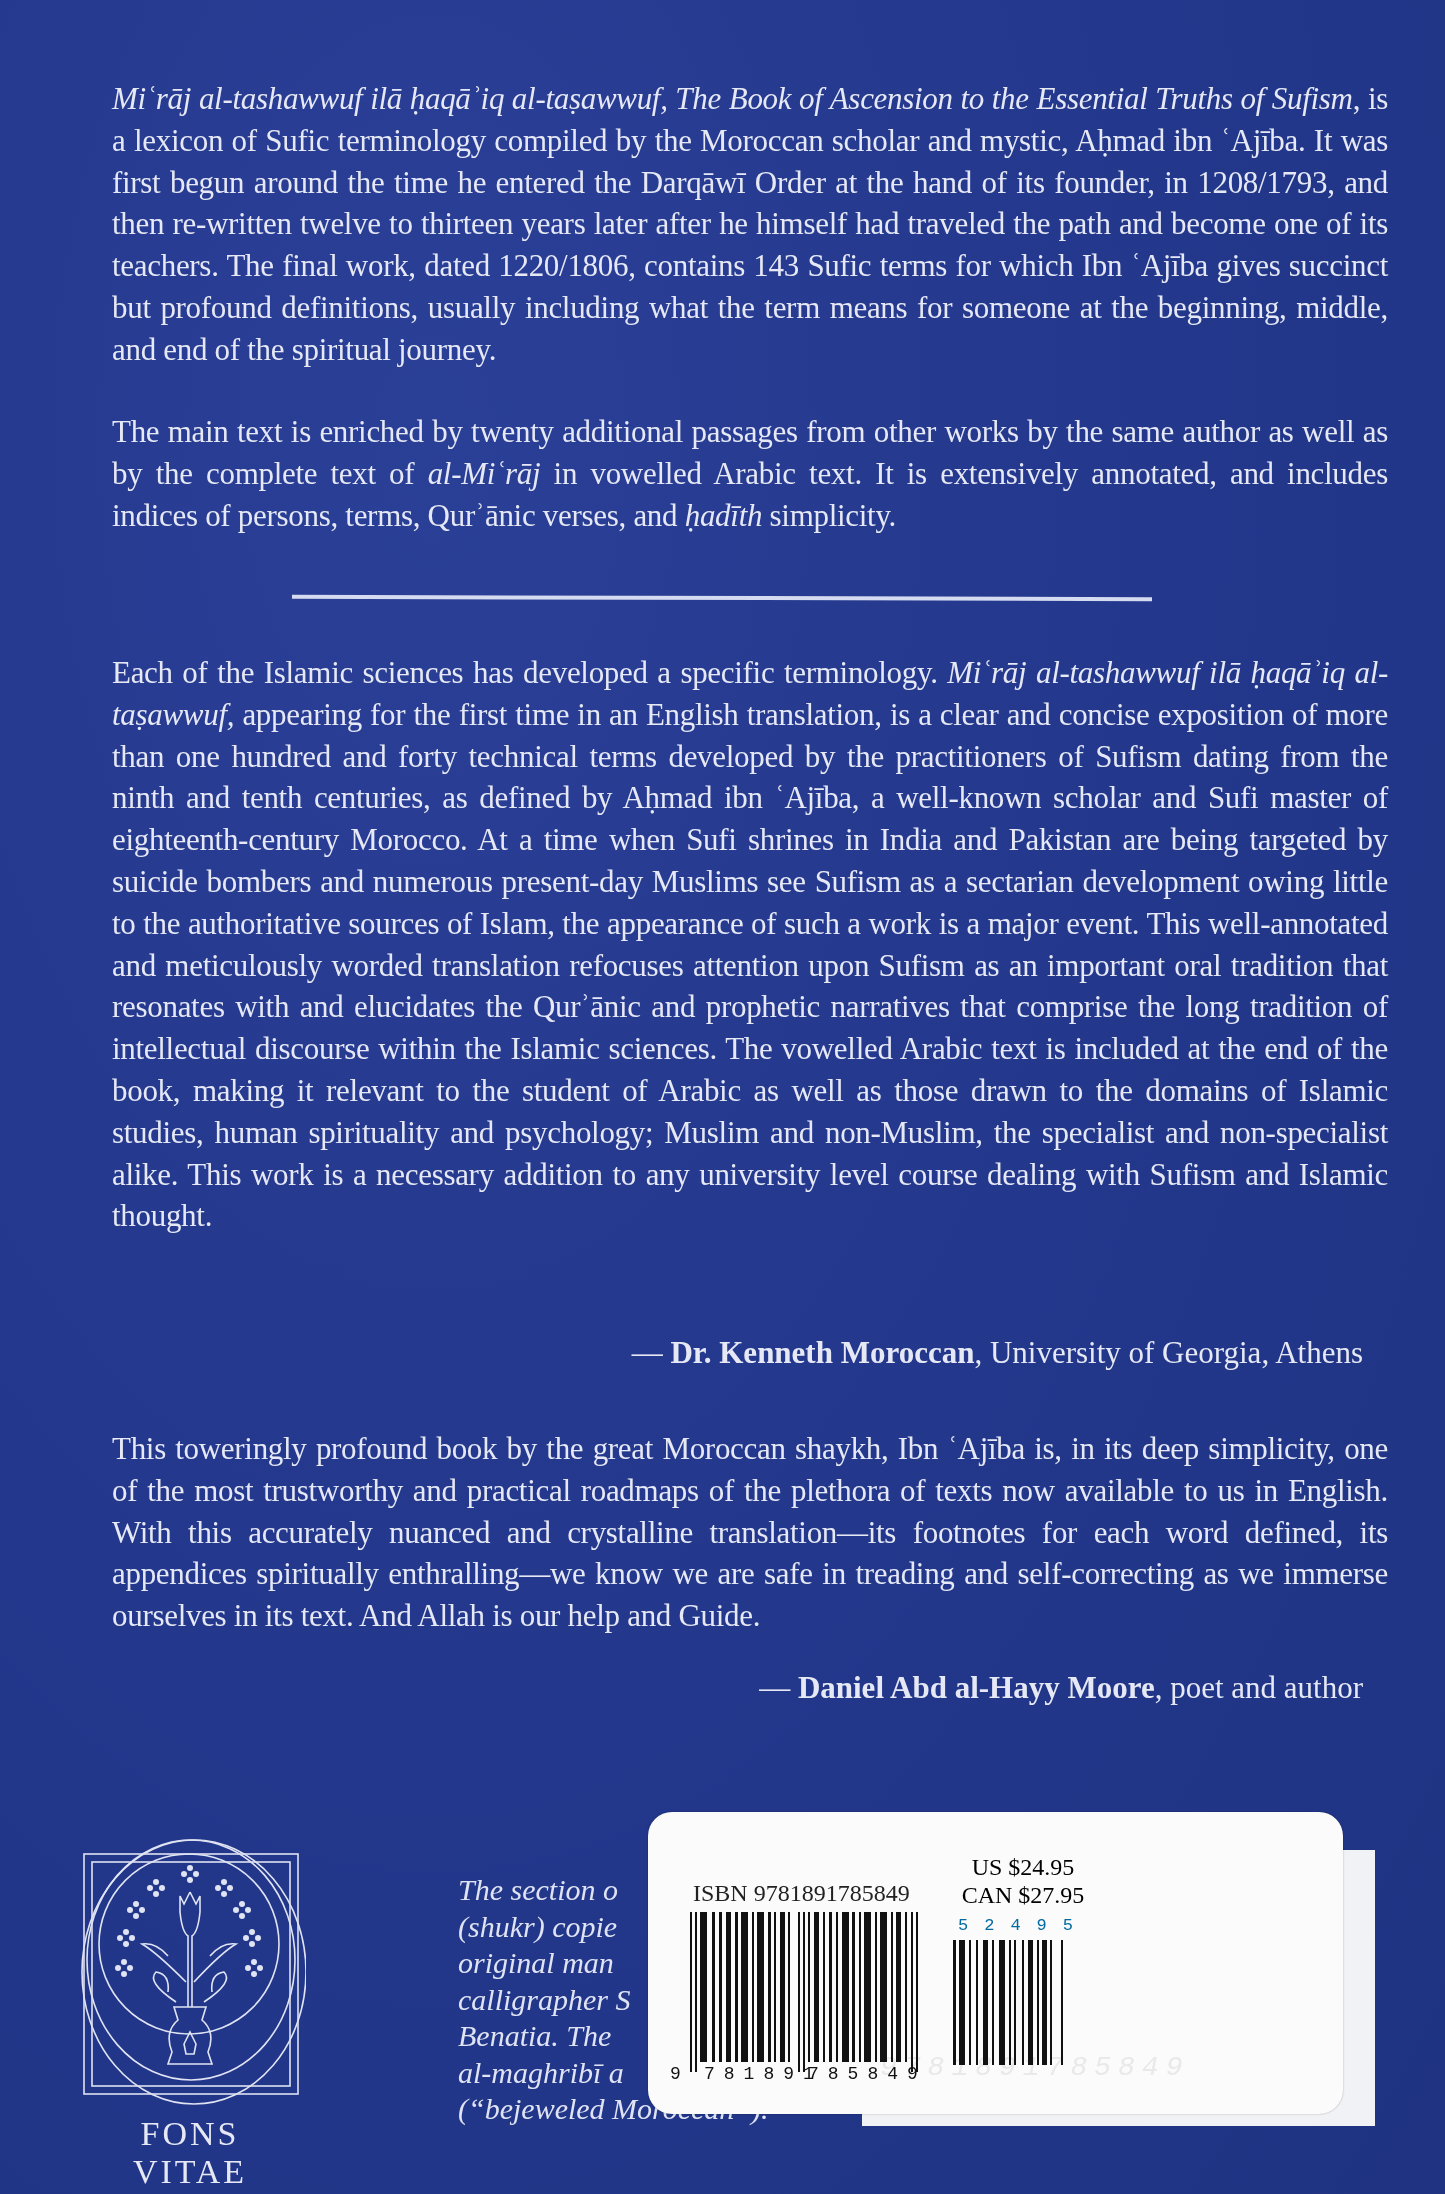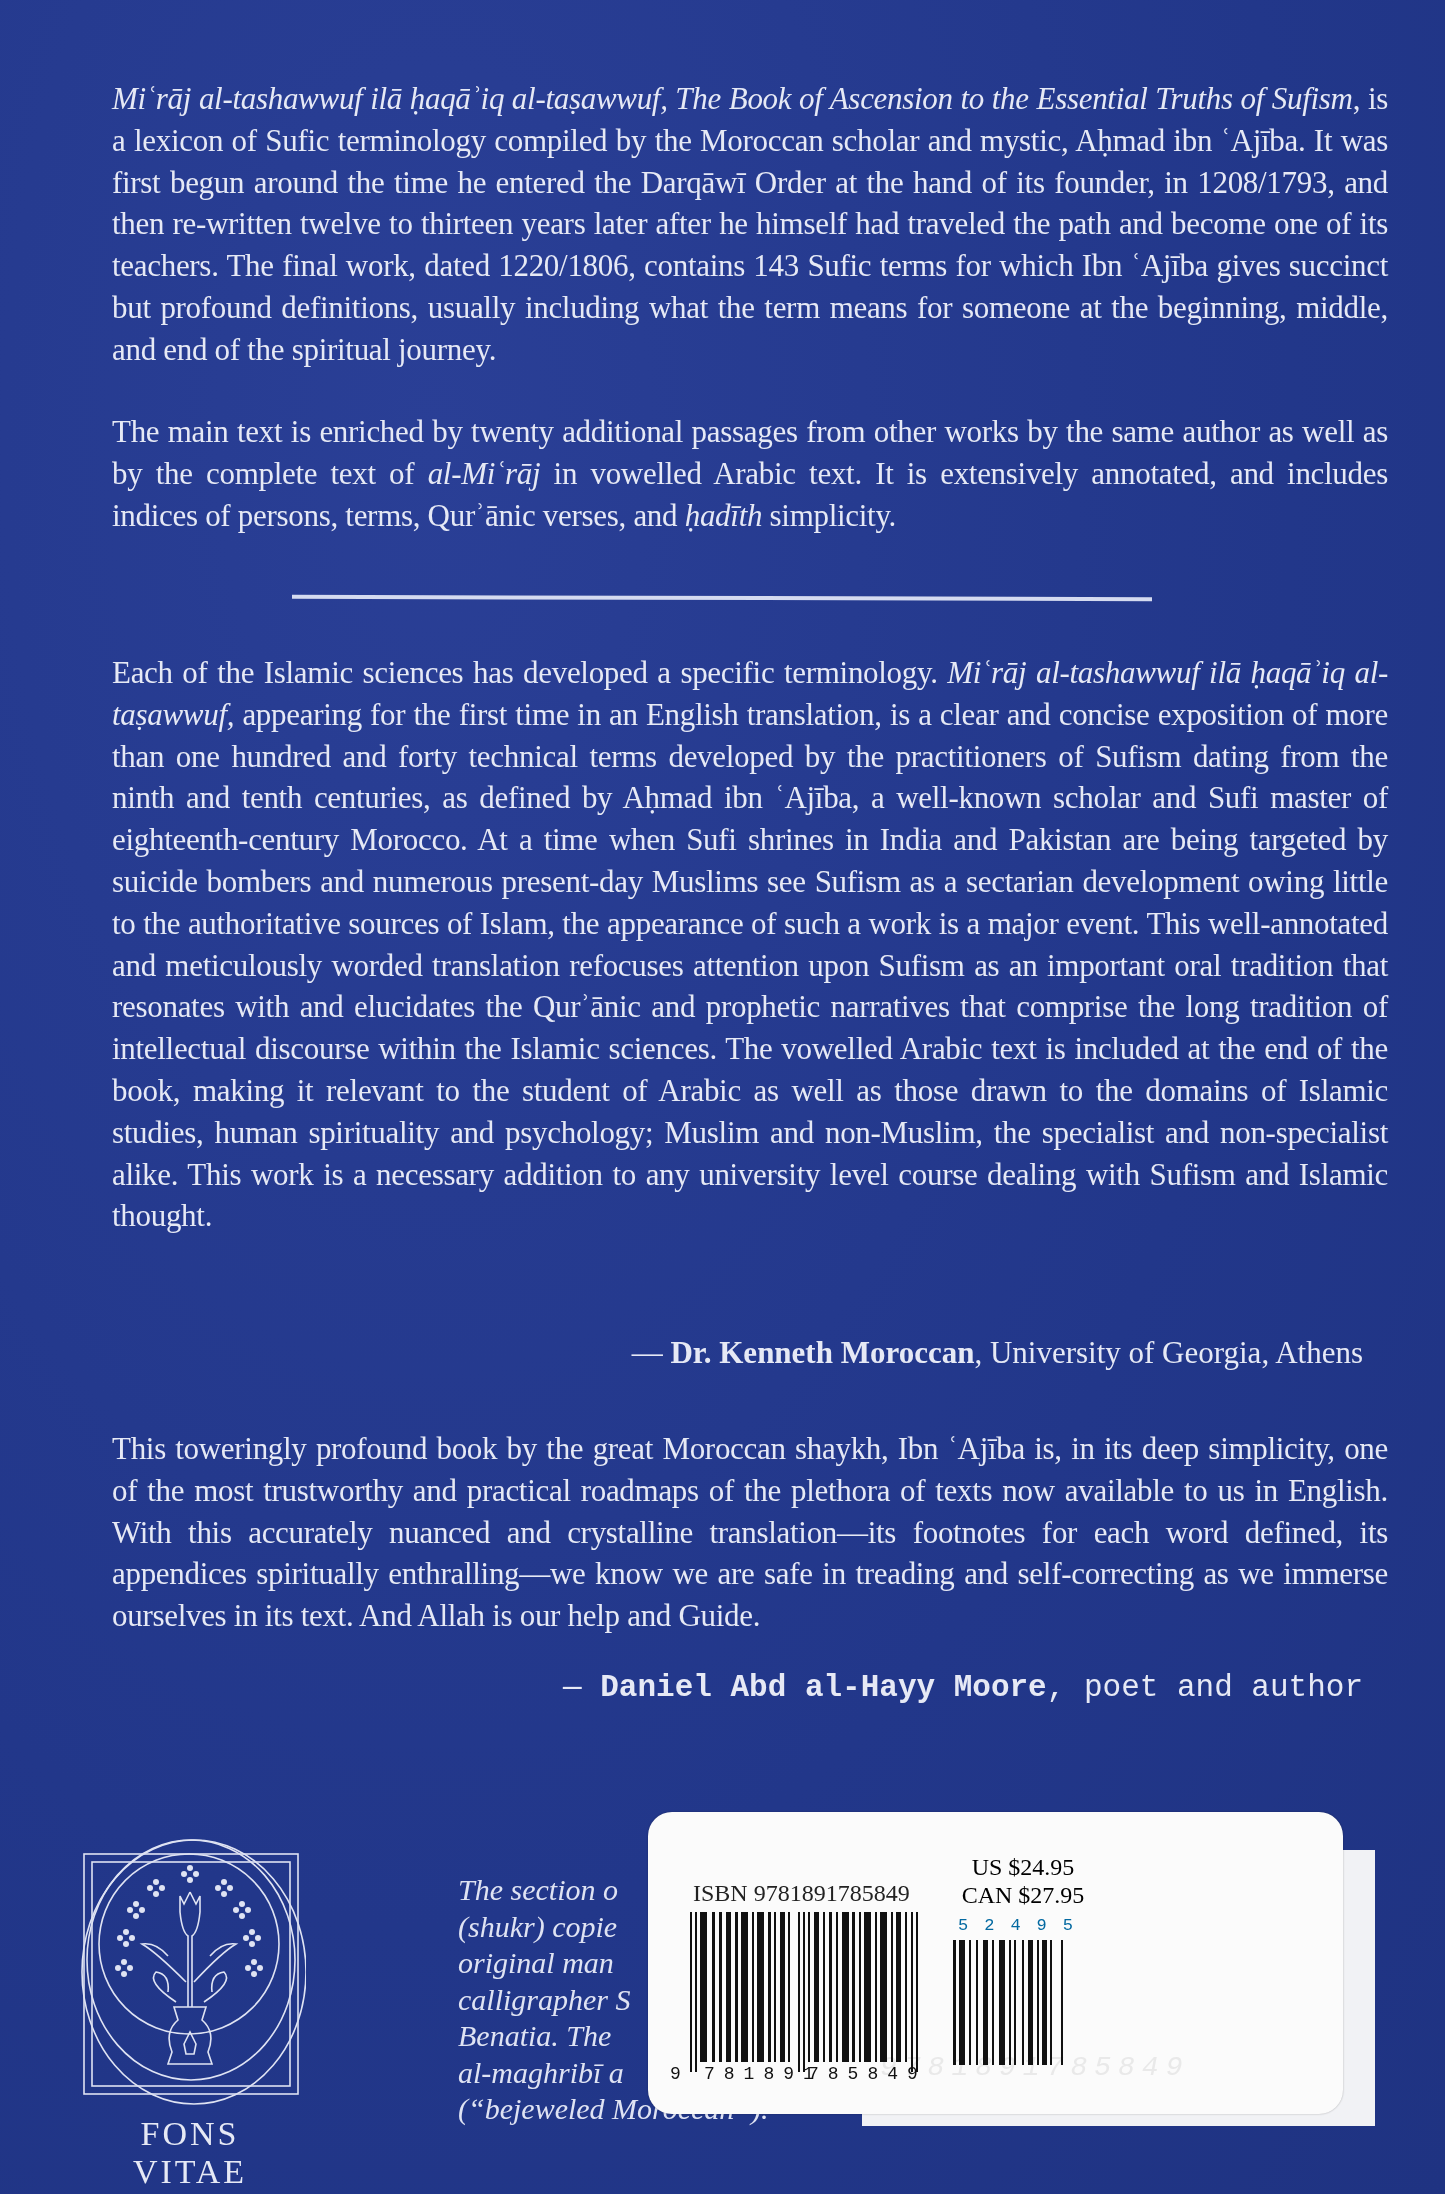--- a/index.html
+++ b/index.html
@@ -83,21 +83,21 @@
 <div class="para" style="top:652px;">
   <p><span>Each of the Islamic sciences has developed a specific terminology. </span><i>Miʿrāj al-tashawwuf ilā ḥaqāʾiq al-taṣawwuf,</i><span> appearing for the first time in an English translation, is a clear and concise exposition of more than one hundred and forty technical terms developed by the practitioners of Sufism dating from the ninth and tenth centuries, as defined by Aḥmad ibn ʿAjība, a well-known scholar and Sufi master of eighteenth-century Morocco. At a time when Sufi shrines in India and Pakistan are being targeted by suicide bombers and numerous present-day Muslims see Sufism as a sectarian development owing little to the authoritative sources of Islam, the appearance of such a work is a major event. This well-annotated and meticulously worded translation refocuses attention upon Sufism as an important oral tradition that resonates with and elucidates the Qurʾānic and prophetic narratives that comprise the long tradition of intellectual discourse within the Islamic sciences. The vowelled Arabic text is included at the end of the book, making it relevant to the student of Arabic as well as those drawn to the domains of Islamic studies, human spirituality and psychology; Muslim and non-Muslim, the specialist and non-specialist alike. This work is a necessary addition to any university level course dealing with Sufism and Islamic thought.</span></p>
 </div>
 <div class="attrib" style="top:1335px;">
   <span>— </span><b>Dr. Kenneth Moroccan</b><span>, University of Georgia, Athens</span>
 </div>
 
 <div class="para" style="top:1428px;">
   <p>This toweringly profound book by the great Moroccan shaykh, Ibn ʿAjība is, in its deep simplicity, one of the most trustworthy and practical roadmaps of the plethora of texts now available to us in English. With this accurately nuanced and crystalline translation—its footnotes for each word defined, its appendices spiritually enthralling—we know we are safe in treading and self-correcting as we immerse ourselves in its text. And Allah is our help and Guide.</p>
 </div>
-<div class="attrib" style="top:1670px;font-family:Liberation Mono, monospace;">
+<div class="attrib" style="top:1670px;">
   <span>— </span><b>Daniel Abd al-Hayy Moore</b><span>, poet and author</span>
 </div>
 
 <div class="logo">
   <svg width="230" height="280" viewBox="0 0 230 280" fill="none" stroke="#dfe3f3" stroke-width="1.6">
     <rect x="8" y="22" width="214" height="240"></rect>
     <rect x="16" y="30" width="198" height="224"></rect>
     <ellipse cx="118" cy="140" rx="112" ry="132"></ellipse>
     <ellipse cx="115" cy="128" rx="104" ry="120"></ellipse>
     <circle cx="113" cy="112" r="90"></circle>

